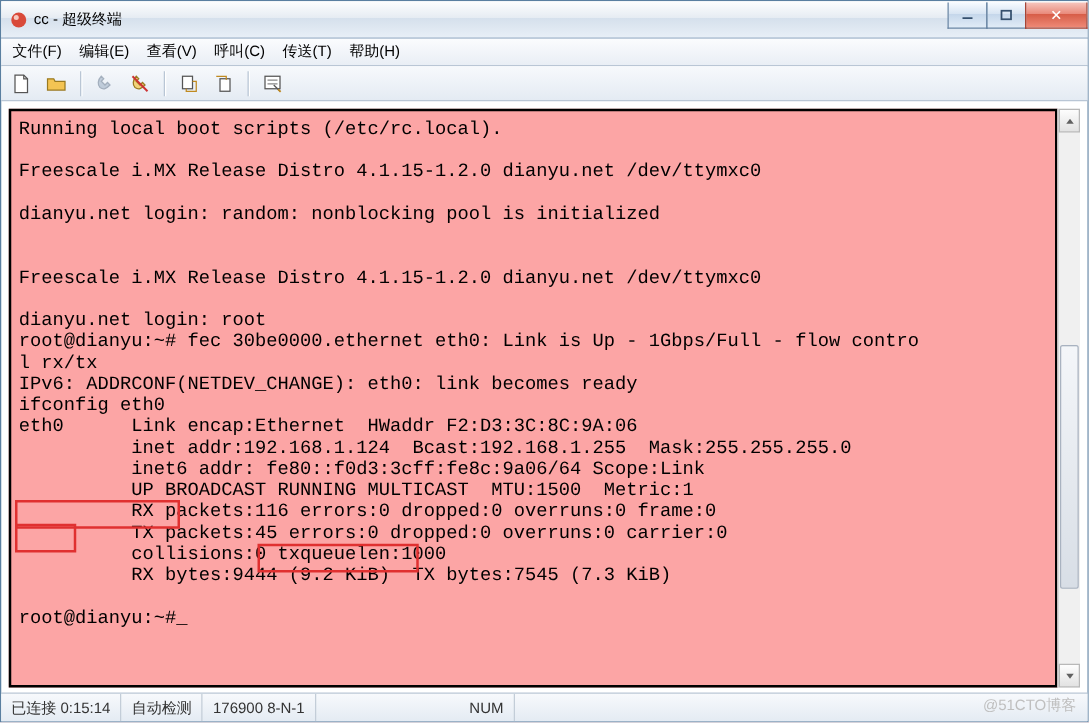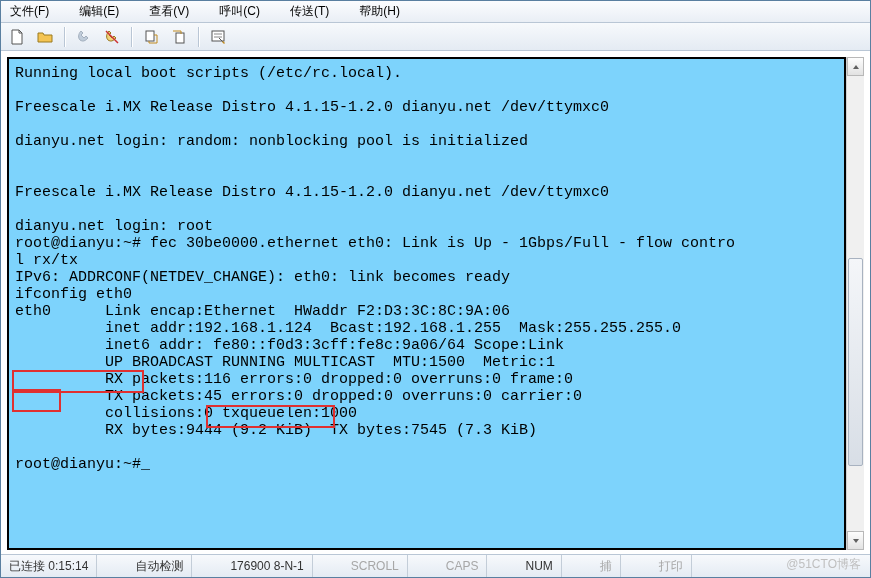--- a/index.html
+++ b/index.html
@@ -9,53 +9,80 @@
   .app-icon{width:16px;height:16px;display:flex;align-items:center;justify-content:center;margin-right:4px;}
   .app-icon svg{width:16px;height:16px;}
   .title{color:#000;font-size:12px;flex:0 0 auto;}
   .titlebar-spacer{flex:1 1 auto;}
   .win-btns{display:flex;height:20px;margin-top:-8px;}
   .win-btn{width:30px;height:20px;border:1px solid #6b87a5;border-top:none;background:linear-gradient(#f7fbff,#d7e4f2 45%,#c4d6ea 46%,#e1ecf7);display:flex;align-items:center;justify-content:center;margin-left:-1px;cursor:default;}
   .win-btn.close{width:48px;background:linear-gradient(#f6c5bd,#e98a7b 45%,#d65c47 46%,#ef8a77);border-color:#a84435;}
   .win-btn.close svg{stroke:#fff;}
   .win-btn svg{width:10px;height:10px;stroke:#35506e;stroke-width:1.4;fill:none;}
   
-  .menubar{height:21px;background:linear-gradient(#fbfcfe,#e9eef5);border-bottom:1px solid #b9c6d5;display:flex;align-items:flex-end;padding:0 2px;gap:16px;}
+  .menubar{height:21px;background:linear-gradient(#fbfcfe,#e9eef5);border-bottom:1px solid #b9c6d5;display:flex;align-items:flex-end;padding:0 2px;gap:0;}
   .menu-item{padding:2px 7px;color:#000;cursor:default;}
   
   .toolbar{height:27px;background:linear-gradient(#f7f9fc,#e4ebf3);border-bottom:1px solid #b9c6d5;display:flex;align-items:center;padding:0 4px;gap:4px;}
   .tb-btn{width:22px;height:22px;display:flex;align-items:center;justify-content:center;border:1px solid transparent;border-radius:2px;cursor:default;}
   .tb-btn svg{width:16px;height:16px;}
   .tb-sep{width:1px;height:20px;background:#b9c6d5;margin:0 3px;box-shadow:1px 0 0 #fff;}
   .tb-btn.dim svg{opacity:.45;}
   
   .term-wrap{flex:1 1 auto;padding:6px 6px 4px 6px;box-sizing:border-box;display:flex;overflow:hidden;}
-  .term-border{flex:1;border:2px solid #000;padding:6px 2px 6px 6px;position:relative;overflow:hidden;background:#7dd3fc;display:flex;}
+  .term-border{flex:1;border:2px solid #000;padding:6px 2px 6px 6px;position:relative;overflow:hidden;background:#fca5a5;display:flex;}
   .term{flex:1;overflow:hidden;}
   .term pre{margin:0;white-space:pre;font-family:"Courier New",monospace;font-size:15px;line-height:17px;color:#000;}
   .scrollbar{width:17px;background:#f0f0f0;border-left:1px solid #d0d0d0;position:relative;}
   .sb-btn{height:17px;background:linear-gradient(#fdfdfd,#e2e2e2);border:1px solid #b8b8b8;display:flex;align-items:center;justify-content:center;}
   .sb-btn svg{width:8px;height:8px;fill:#606060;}
   .sb-track{position:absolute;top:17px;bottom:17px;left:0;right:0;}
   .sb-thumb{position:absolute;left:1px;right:1px;top:40%;height:45%;background:linear-gradient(#f4f6f9,#d8dee6);border:1px solid #a8b2c0;border-radius:2px;}
   .sb-btn.down{position:absolute;bottom:0;left:0;right:0;}
   
   .hl{position:absolute;border:2px solid #e03030;pointer-events:none;}
   
-  .statusbar{height:22px;background:linear-gradient(#f7f9fc,#e4ebf3);border-top:1px solid #b9c6d5;display:flex;align-items:flex-end;font-size:12px;color:#333;overflow:hidden;gap:30px;}
+  .statusbar{height:22px;background:linear-gradient(#f7f9fc,#e4ebf3);border-top:1px solid #b9c6d5;display:flex;align-items:center;font-size:12px;color:#333;overflow:hidden;}
   .sb-cell{padding:0 8px;border-right:1px solid #c3cdd8;height:100%;display:flex;align-items:center;}
   .sb-cell.dim{color:#a7a7a7;margin-top:44px;}
   .sb-spacer{flex:1;}
   .watermark{position:absolute;right:9px;bottom:4px;color:#bfbfbf;font-size:12px;pointer-events:none;}
 </style>
 </head>
 <body>
 
 <div class="win">
 
+  <div class="titlebar">
+    <span class="app-icon">
+      <svg viewBox="0 0 16 16">
+          <circle cx="8" cy="8" r="6" fill="#d94a3a"></circle>
+          <circle cx="6" cy="6" r="2" fill="#f6c9c0"></circle>
+        </svg>
+    </span>
+    <span class="title">cc - 超级终端</span>
+    <span class="titlebar-spacer"></span>
+    <div class="win-btns">
+      <div class="win-btn">
+        <svg viewBox="0 0 10 10">
+            <path d="M1 7.5 H9"></path>
+          </svg>
+      </div>
+      <div class="win-btn">
+        <svg viewBox="0 0 10 10">
+            <rect x="1.2" y="1.6" width="7.6" height="6.8"></rect>
+          </svg>
+      </div>
+      <div class="win-btn close">
+        <svg viewBox="0 0 10 10">
+            <path d="M2 2 L8 8 M8 2 L2 8"></path>
+          </svg>
+      </div>
+    </div>
+  </div>
 
   <div class="menubar">
     <span class="menu-item">文件(F)</span>
     <span class="menu-item">编辑(E)</span>
     <span class="menu-item">查看(V)</span>
     <span class="menu-item">呼叫(C)</span>
     <span class="menu-item">传送(T)</span>
     <span class="menu-item">帮助(H)</span>
   </div>
 

